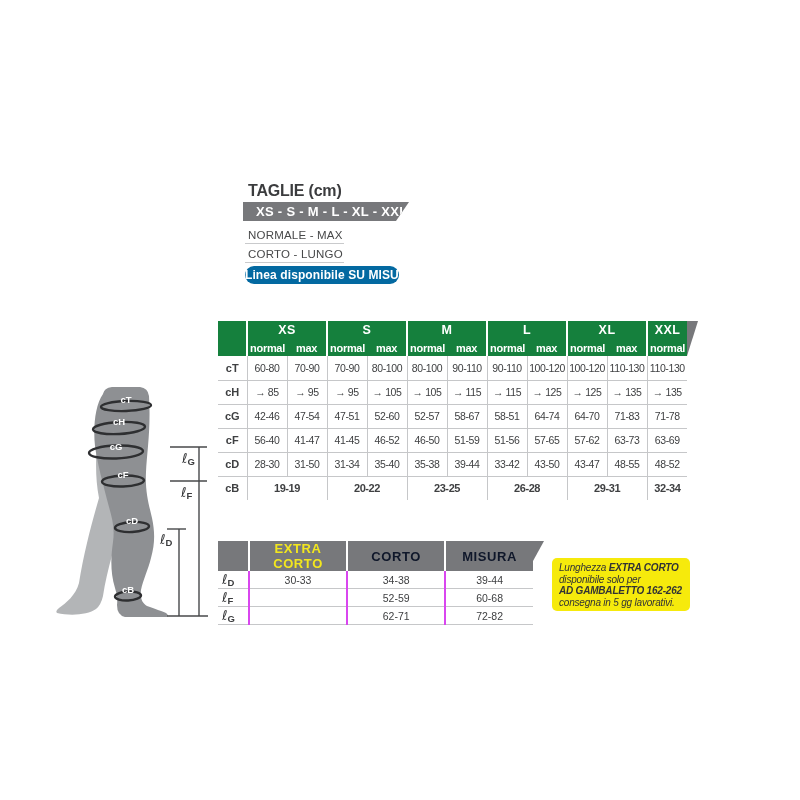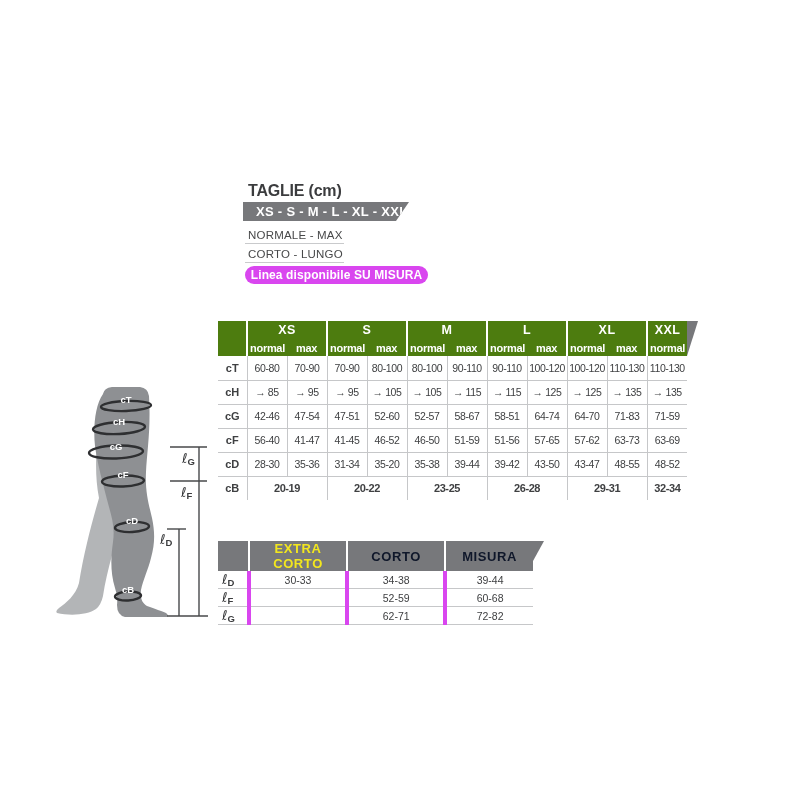--- a/index.html
+++ b/index.html
@@ -8,44 +8,44 @@
 
   .title { position:absolute; font-weight:bold; font-size:16px; color:#3b3c3e; letter-spacing:-0.2px; white-space:nowrap; }
 
   .size-banner { position:absolute; left:243px; top:202px; width:166px; height:19px; background:#77787b;
     clip-path:polygon(0 0,100% 0,calc(100% - 13px) 100%,0 100%); color:#fff; font-weight:bold; font-size:13px;
     line-height:19px; padding-left:13px; letter-spacing:0.3px; white-space:nowrap; }
 
   .opt-line { position:absolute; left:248px; font-size:11.5px; color:#474849; letter-spacing:0.2px; white-space:nowrap;text-align:right; }
   .rule { position:absolute; left:245px; width:99px; height:1px; background:#c9cacc; }
 
-  .red-pill { position:absolute; left:245px; top:266px; width:183px; height:18px; background:#d946ef; border-radius:9px;
+  .red-pill { position:absolute; left:245px; top:266px; width:154px; height:18px; background:#0369a1; border-radius:9px;
     color:#fff; font-weight:bold; font-size:12px; line-height:18px; text-align:center; letter-spacing:0.1px; white-space:nowrap; }
 
   table { position:absolute; border-collapse:collapse; table-layout:fixed; }
   .circ { left:218px; top:321px; width:469px; }
-  .circ thead th { background:#4d7c0f; color:#fff; font-weight:bold; overflow:hidden; }
+  .circ thead th { background:#15803d; color:#fff; font-weight:bold; overflow:hidden; }
   .circ thead tr.r1 th { height:18px; font-size:12.5px; letter-spacing:0.5px; }
   .circ thead tr.r2 th { height:17px; font-size:11px; letter-spacing:-0.3px; }
   .circ thead th.gs { border-left:2px solid #fff; }
   .circ tbody td { height:24px; text-align:center; font-size:10.5px; color:#3f4042; letter-spacing:-0.4px;
     border-left:1px solid #c6c7c9; white-space:nowrap; overflow:hidden; }
   .circ tbody td.lab { border-left:none; font-weight:bold; font-size:11px; letter-spacing:0; }
   .circ tbody tr + tr td { border-top:1px solid #c6c7c9; }
   .circ tbody tr.cbrow td { font-weight:bold; font-size:11px; }
 
   .tri { position:absolute; background:#77787b; clip-path:polygon(0 0,100% 0,0 100%); }
   .tri-circ { left:687px; top:321px; width:11px; height:35px; }
   .tri-len { left:533px; top:541px; width:11px; height:20px; }
 
   .len { left:218px; top:541px; width:315px; }
   .len thead th { background:#77787b; color:#0f172a; font-weight:bold; height:20px; font-size:13px; letter-spacing:0.6px; }
   .len thead th.gs { border-left:2px solid #fff; }
   .len thead th.ec { color:#f3e71d; }
-  .len tbody td { height:17px; text-align:center; font-size:10.5px; color:#3f4042; border-left:4px solid #d946ef; white-space:nowrap; }
+  .len tbody td { height:17px; text-align:center; font-size:10.5px; color:#3f4042; border-left:2px solid #d946ef; white-space:nowrap; }
   .len tbody td.lab { border-left:none; text-align:left; padding-left:4px; }
   .len tbody tr + tr td { border-top:1px solid #c6c7c9; }
   .len tbody tr:last-child td { border-bottom:1px solid #c6c7c9; }
 
   .lmark { position:absolute; white-space:nowrap; line-height:1; }
   .lmark i, .len .lab i { font-family:"DejaVu Sans",sans-serif; font-style:italic; font-weight:normal;
     font-size:13.5px; color:#3b3c3e; }
   .lmark b, .len .lab b { font-size:9.5px; color:#3b3c3e; vertical-align:-2px; letter-spacing:0; }
 
   .note { position:absolute; left:552px; top:558px; width:138px; height:53px; background:#f6ea0c; border-radius:5px;
@@ -203,53 +203,53 @@
         <td>42-46</td>
         <td>47-54</td>
         <td>47-51</td>
         <td>52-60</td>
         <td>52-57</td>
         <td>58-67</td>
         <td>58-51</td>
         <td>64-74</td>
         <td>64-70</td>
         <td>71-83</td>
-        <td>71-59</td>
+        <td>71-78</td>
       </tr>
       <tr>
         <td class="lab">cF</td>
         <td>56-40</td>
         <td>41-47</td>
         <td>41-45</td>
         <td>46-52</td>
         <td>46-50</td>
         <td>51-59</td>
         <td>51-56</td>
         <td>57-65</td>
         <td>57-62</td>
         <td>63-73</td>
         <td>63-69</td>
       </tr>
       <tr>
         <td class="lab">cD</td>
         <td>28-30</td>
-        <td>35-36</td>
+        <td>31-50</td>
         <td>31-34</td>
-        <td>35-20</td>
+        <td>35-40</td>
         <td>35-38</td>
         <td>39-44</td>
-        <td>39-42</td>
+        <td>33-42</td>
         <td>43-50</td>
         <td>43-47</td>
         <td>48-55</td>
         <td>48-52</td>
       </tr>
       <tr class="cbrow">
         <td class="lab">cB</td>
-        <td colspan="2">20-19</td>
+        <td colspan="2">19-19</td>
         <td colspan="2">20-22</td>
         <td colspan="2">23-25</td>
         <td colspan="2">26-28</td>
         <td colspan="2">29-31</td>
         <td>32-34</td>
       </tr>
     </tbody>
   </table>
   <div class="tri tri-circ"></div>
 
@@ -285,14 +285,20 @@
       <tr>
         <td class="lab"><i>ℓ</i><b>G</b></td>
         <td></td>
         <td>62-71</td>
         <td>72-82</td>
       </tr>
     </tbody>
   </table>
   <div class="tri tri-len"></div>
 
+  <div class="note">
+    <div><span>Lunghezza </span><b>EXTRA CORTO</b></div>
+    <div>disponibile solo per</div>
+    <div><b>AD GAMBALETTO 162-262</b></div>
+    <div>consegna in 5 gg lavorativi.</div>
+  </div>
 
 </div>
 
 </body></html>

